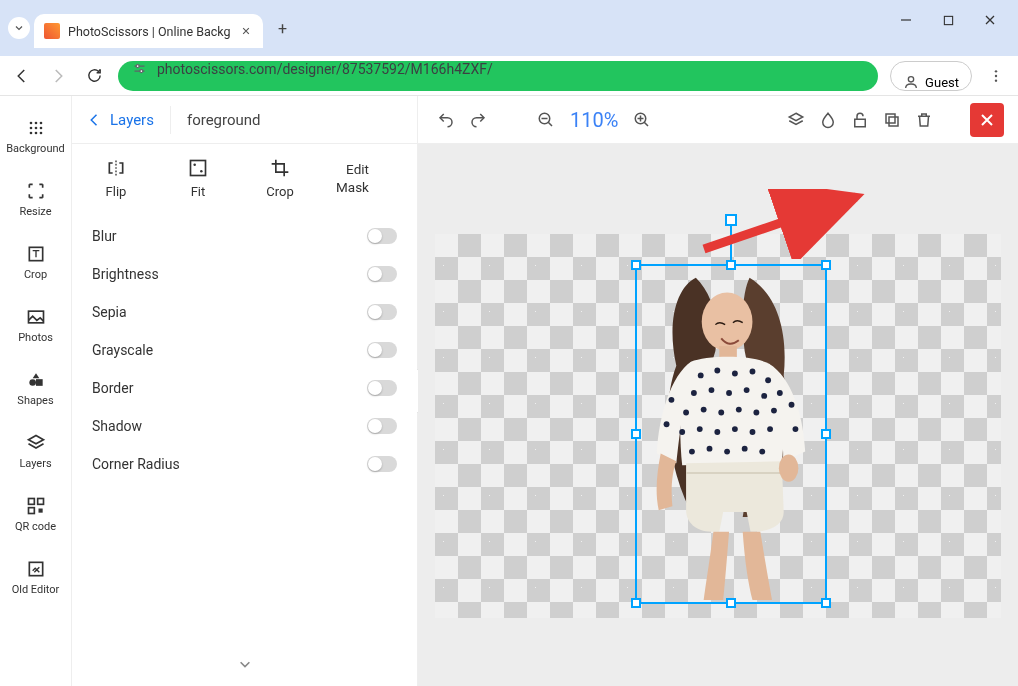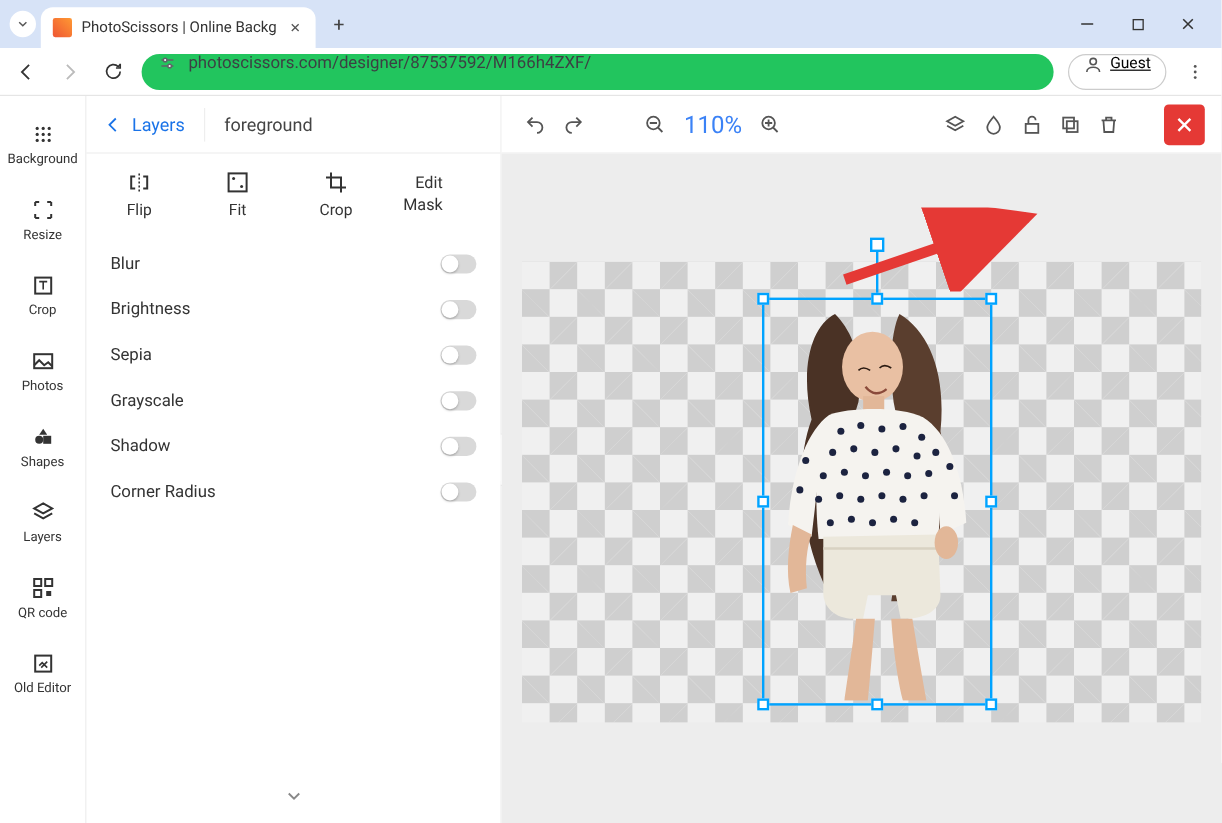--- a/index.html
+++ b/index.html
@@ -1,36 +1,36 @@
 <!DOCTYPE html>
 <html><head>
 <meta charset="utf-8">
 <style>
 * { margin: 0; padding: 0; box-sizing: border-box; font-family: -apple-system, BlinkMacSystemFont, "Segoe UI", Roboto, sans-serif; }
 body { width: 1018px; height: 686px; overflow: hidden; background: #fff; }
 
 
 .browser-chrome { display: flex; flex-direction: column; height: 100%; }
-.tab-bar { display: flex; align-items: center; background: #d7e3f7; height: 40px; padding: 0 8px; position: relative; }
+.tab-bar { display: flex; align-items: center; background: #d7e3f7; height: 56px; padding: 0 8px; position: relative; }
 .tab-back-btn { width: 22px; height: 22px; border-radius: 11px; background: #fff; display: flex; align-items: center; justify-content: center; margin-right: 4px; cursor: pointer; }
 .browser-tab { display: flex; align-items: center; background: #fff; border-radius: 10px 10px 0 0; height: 34px; margin-top: 6px; padding: 0 10px; max-width: 230px; gap: 8px; }
 .tab-favicon { width: 16px; height: 16px; background: linear-gradient(45deg,#e53,#f93); border-radius: 2px; }
 .tab-title { font-size: 12.5px; color: #333; white-space: nowrap; overflow: hidden; text-overflow: ellipsis; flex: 1; }
 .tab-close { width: 14px; height: 14px; display: flex; align-items: center; justify-content: center; cursor: pointer; }
 .new-tab-btn { width: 28px; height: 28px; display: flex; align-items: center; justify-content: center; margin-left: 6px; cursor: pointer; color: #444; font-size: 16px; }
 .window-controls { position: absolute; right: 6px; top: 0; display: flex; gap: 18px; align-items: center; height: 40px; padding: 0 10px; color: #333; }
 .window-controls span { cursor: pointer; display: flex; align-items: center; justify-content: center; width: 24px; height: 24px; }
 
 .addr-bar { display: flex; align-items: center; height: 40px; padding: 0 10px; gap: 12px; background: #fff; border-bottom: 1px solid #e5e5e5; }
 .nav-btn { width: 24px; height: 24px; display: flex; align-items: center; justify-content: center; color: #555; cursor: pointer; }
 .nav-btn.disabled { color: #bbb; }
 .url-field { flex: 1; display: flex; align-items: flex-start; background: #22c55e; border-radius: 20px; height: 30px; padding: 0 14px; gap: 10px; color: #3c4043; font-size: 14px; }
 .url-icon { color: #5f6368; }
 .url-text { flex: 1; }
-.guest-chip { display: flex; align-items: flex-start; gap: 6px; border: 1px solid #ccc; border-radius: 16px; height: 30px; padding: 0 12px; font-size: 13px; cursor: pointer; text-decoration: underline; }
+.guest-chip { display: flex; align-items: flex-end; gap: 6px; border: 1px solid #ccc; border-radius: 16px; height: 30px; padding: 0 12px; font-size: 13px; cursor: pointer; }
 .kebab { width: 24px; height: 24px; display: flex; align-items: center; justify-content: center; cursor: pointer; color: #555; }
 
 
 .app { flex: 1; display: flex; overflow: hidden; }
 .left-rail { width: 72px; border-right: 1px solid #eee; display: flex; flex-direction: column; align-items: center; padding-top: 16px; gap: 14px; }
 .rail-item { display: flex; flex-direction: column; align-items: center; gap: 4px; cursor: pointer; width: 100%; padding: 6px 0; color: #333; }
 .rail-item svg { width: 20px; height: 20px; }
 .rail-label { font-size: 11px; }
 
 .side-panel { width: 346px; border-right: 1px solid #eee; display: flex; flex-direction: column; position: relative; }
@@ -276,20 +276,24 @@
         <div class="opt-row">
             <span>Brightness</span>
             <span class="toggle"></span>
           </div>
         <div class="opt-row">
             <span>Sepia</span>
             <span class="toggle"></span>
           </div>
         <div class="opt-row">
             <span>Grayscale</span>
+            <span class="toggle"></span>
+          </div>
+        <div class="opt-row">
+            <span>Border</span>
             <span class="toggle"></span>
           </div>
         <div class="opt-row">
             <span>Shadow</span>
             <span class="toggle"></span>
           </div>
         <div class="opt-row">
             <span>Corner Radius</span>
             <span class="toggle"></span>
           </div>

